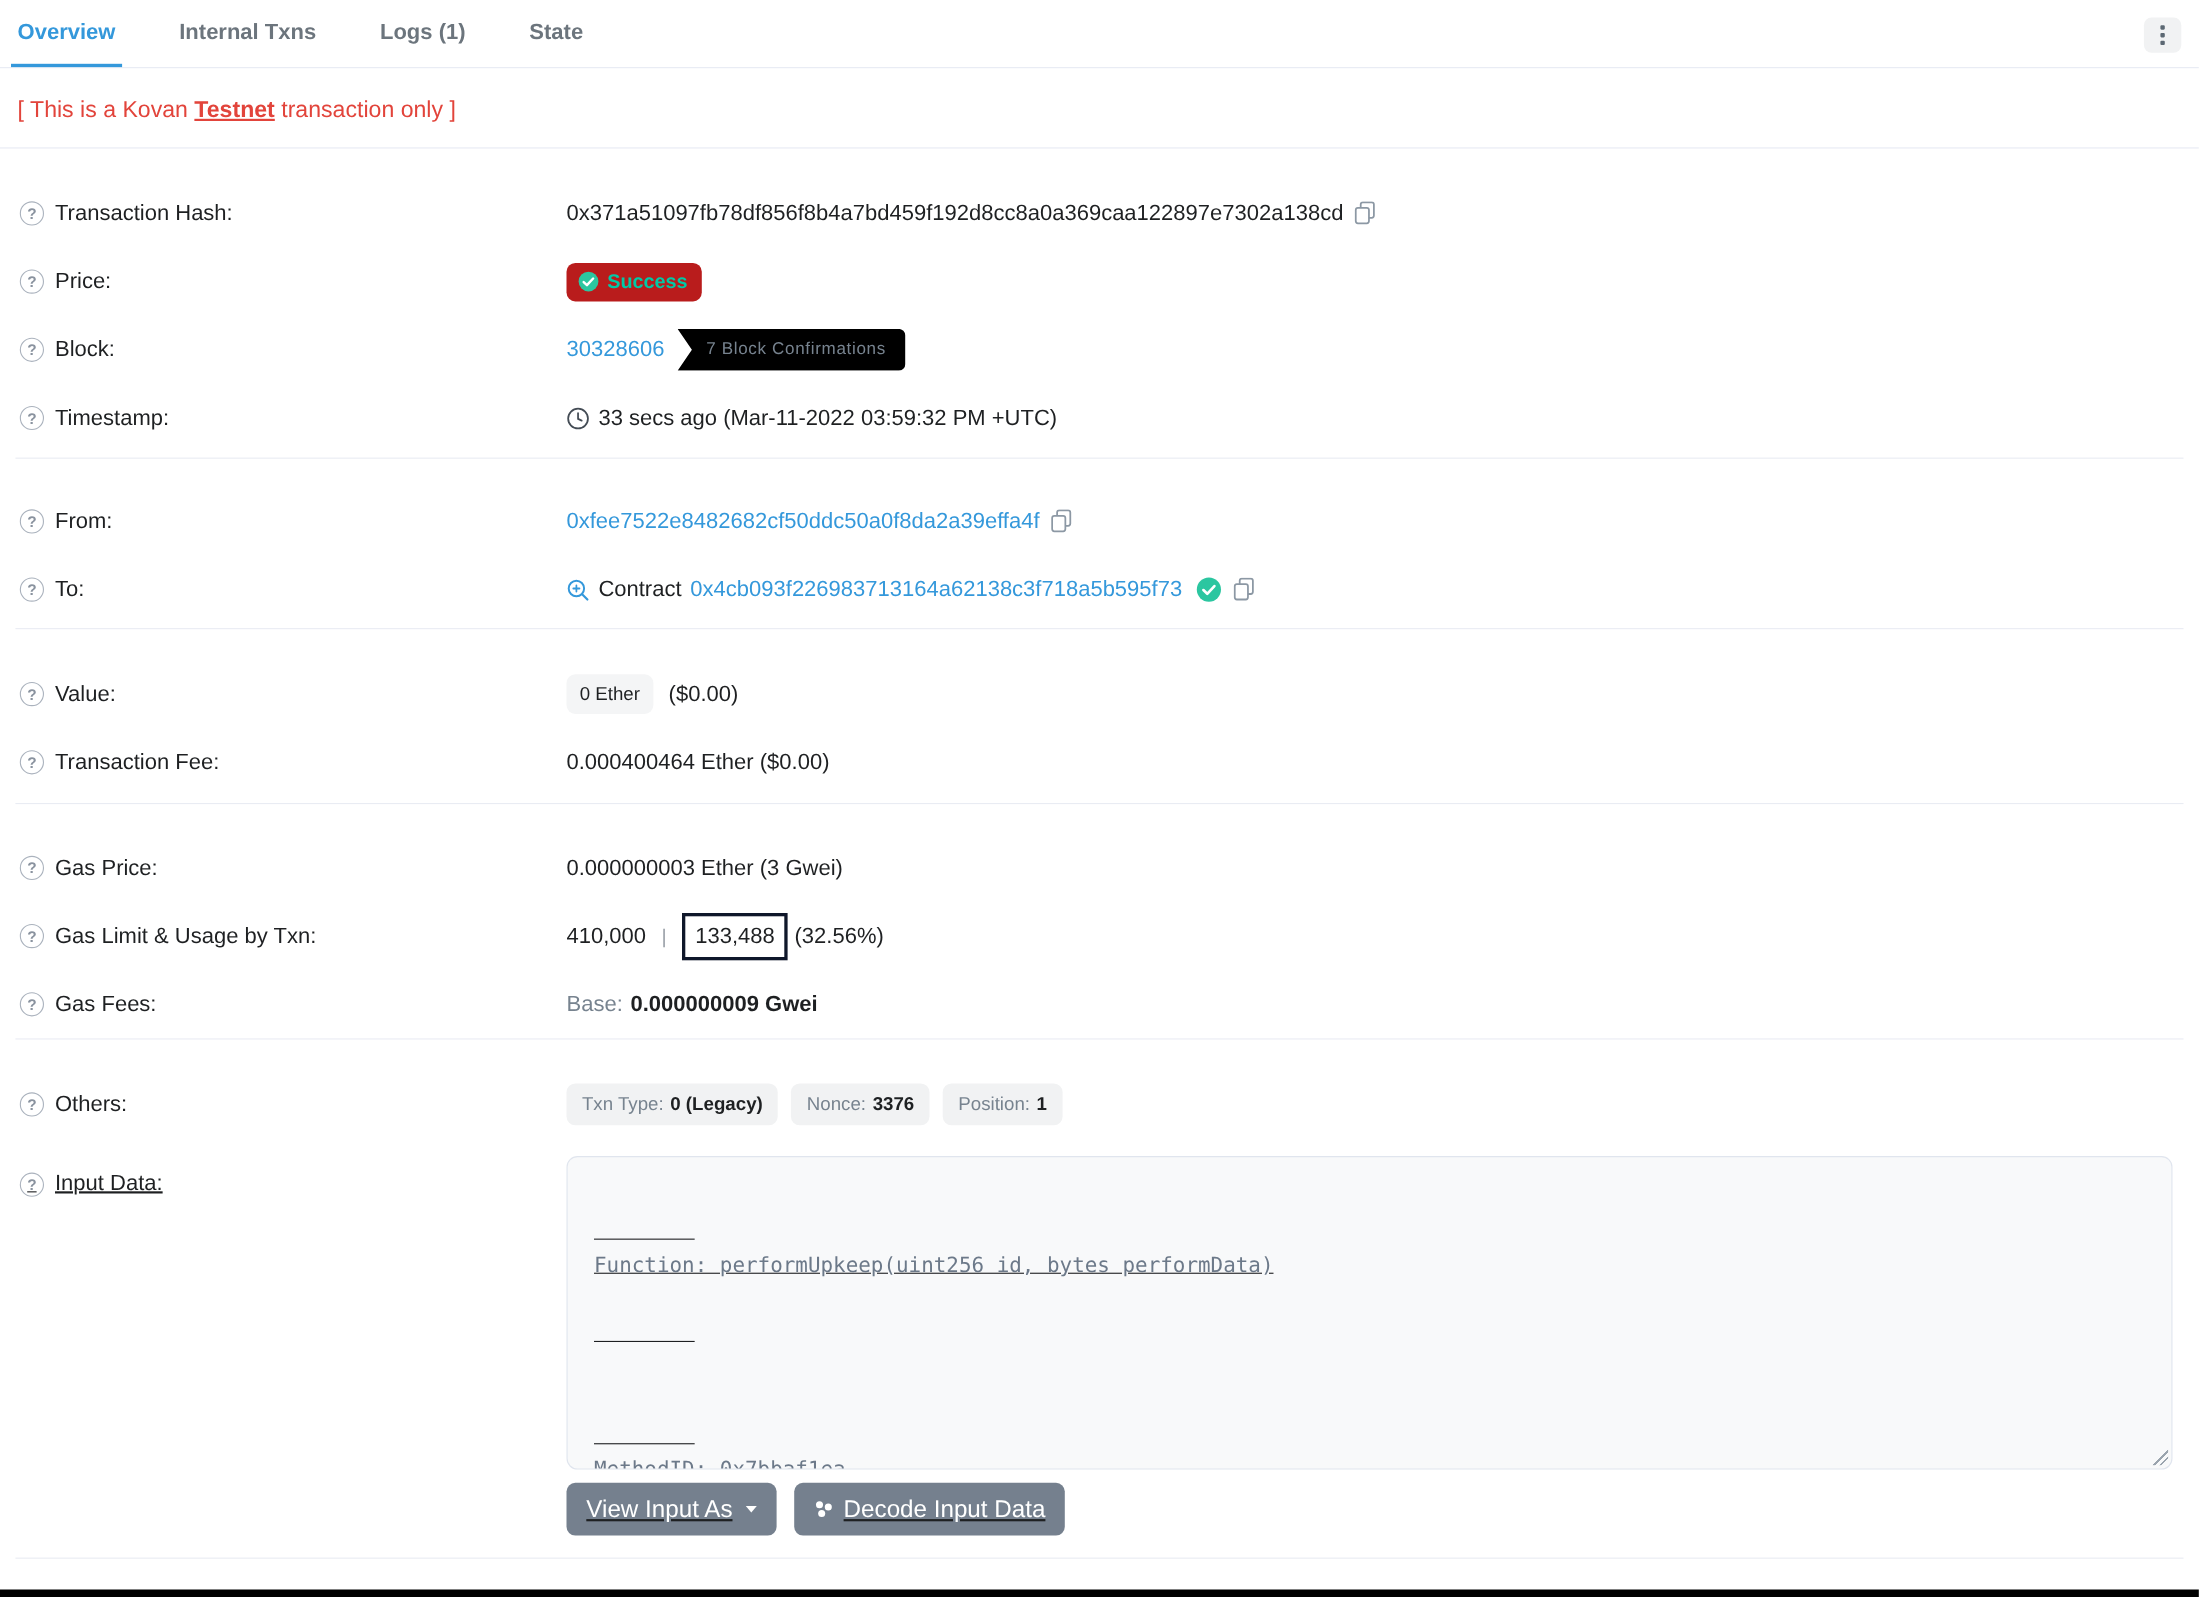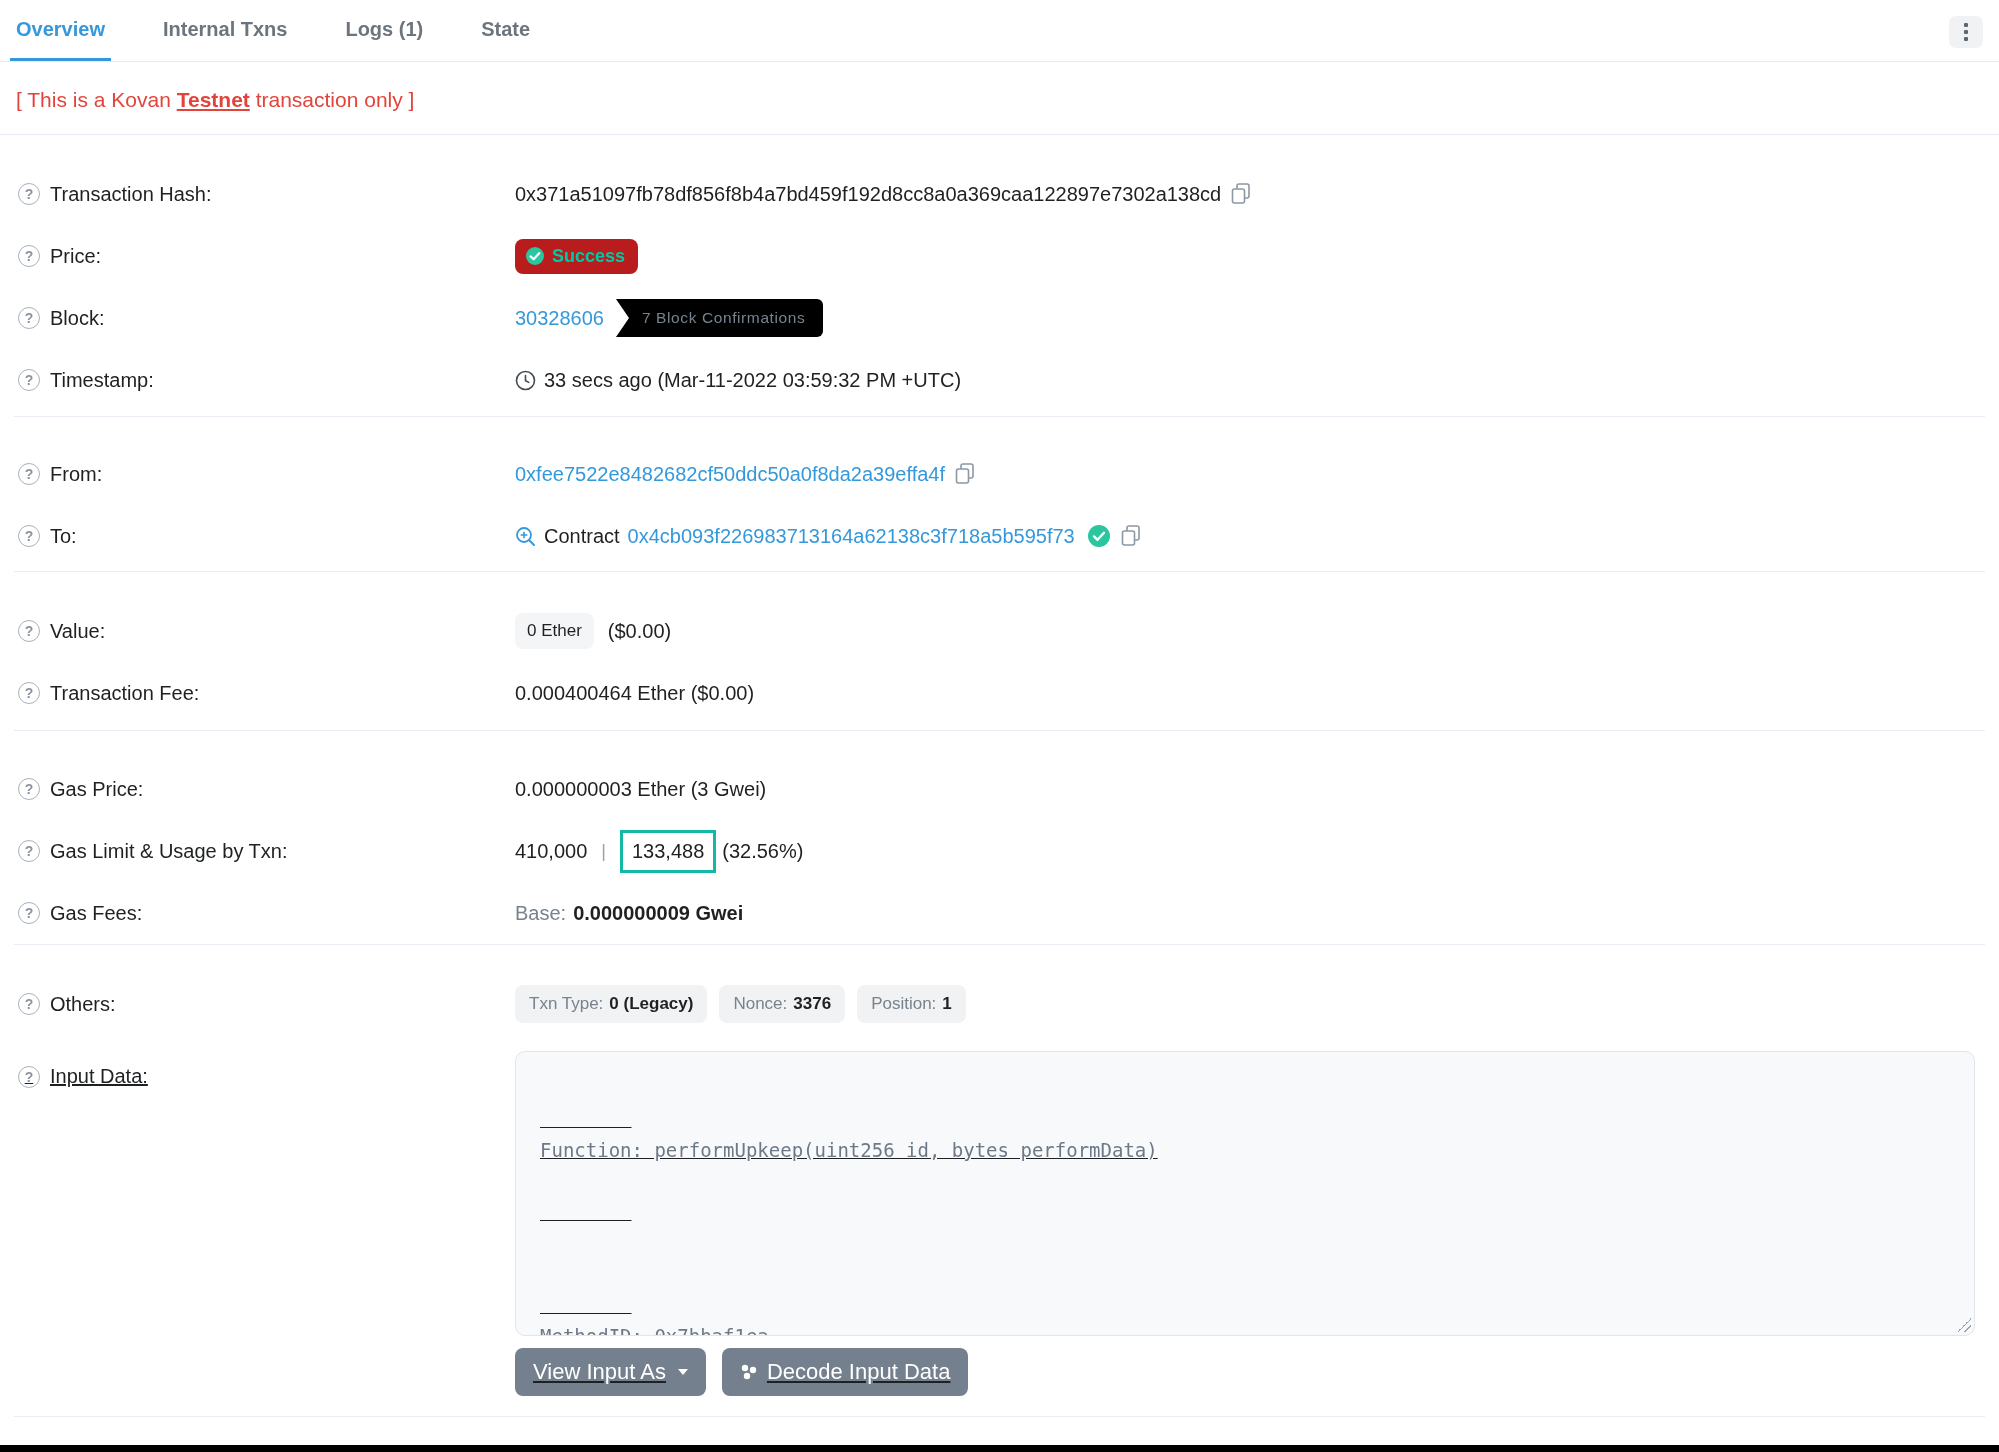--- a/index.html
+++ b/index.html
@@ -72,21 +72,21 @@
 
   
   .pill-gray {
     background:#f4f5f6; border-radius:8px; padding:8px 12px; font-size:17px; color:#1e2022;
   }
   .usd { margin-left:14px; }
 
   
   .sep { color:#9aa0a8; margin:0 14px; font-size:18px; }
   .red-annotation {
-    border:3px solid #14b8a6; padding:7px 9px; display:inline-block;
+    border:3px solid #0f172a; padding:7px 9px; display:inline-block;
   }
   .pct { margin-left:6px; }
   .muted { color:#77838f; }
   .base-val { margin-left:7px; font-weight:bold; }
 
   
   .pill-kv {
     background:#f1f2f3; border-radius:8px; padding:9px 14px; font-size:17px;
     display:inline-flex; gap:6px; margin-right:12px; align-items:center;
   }

